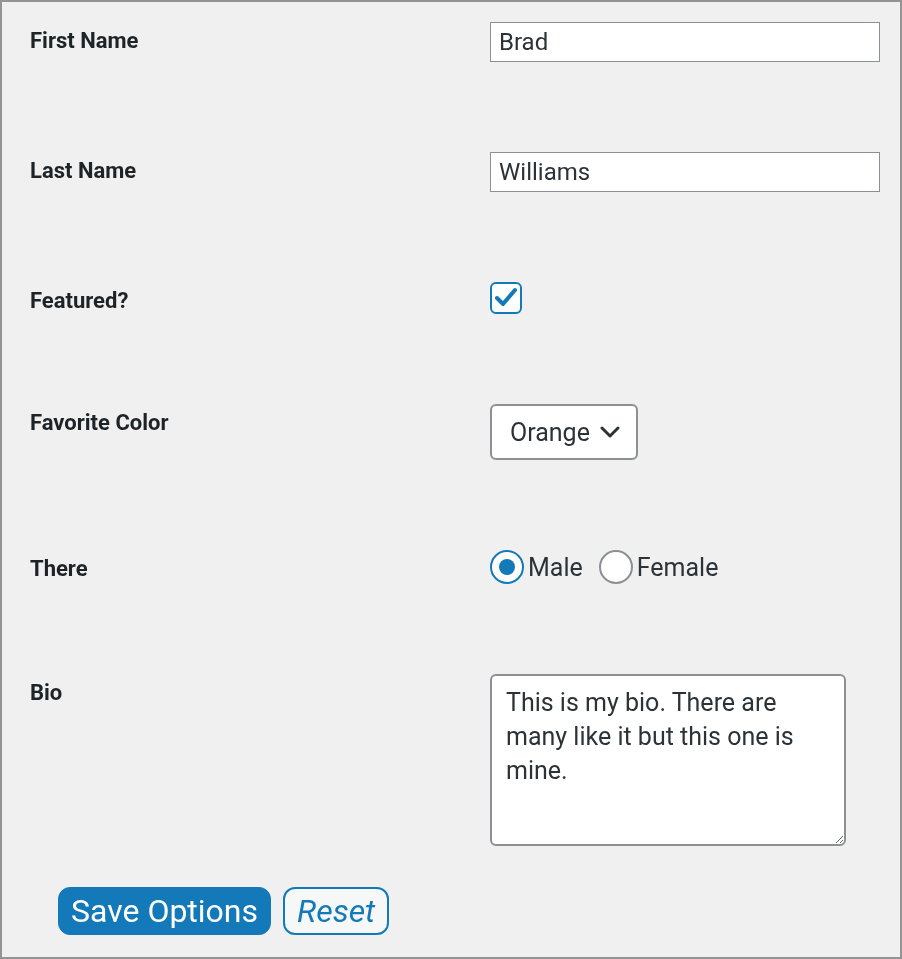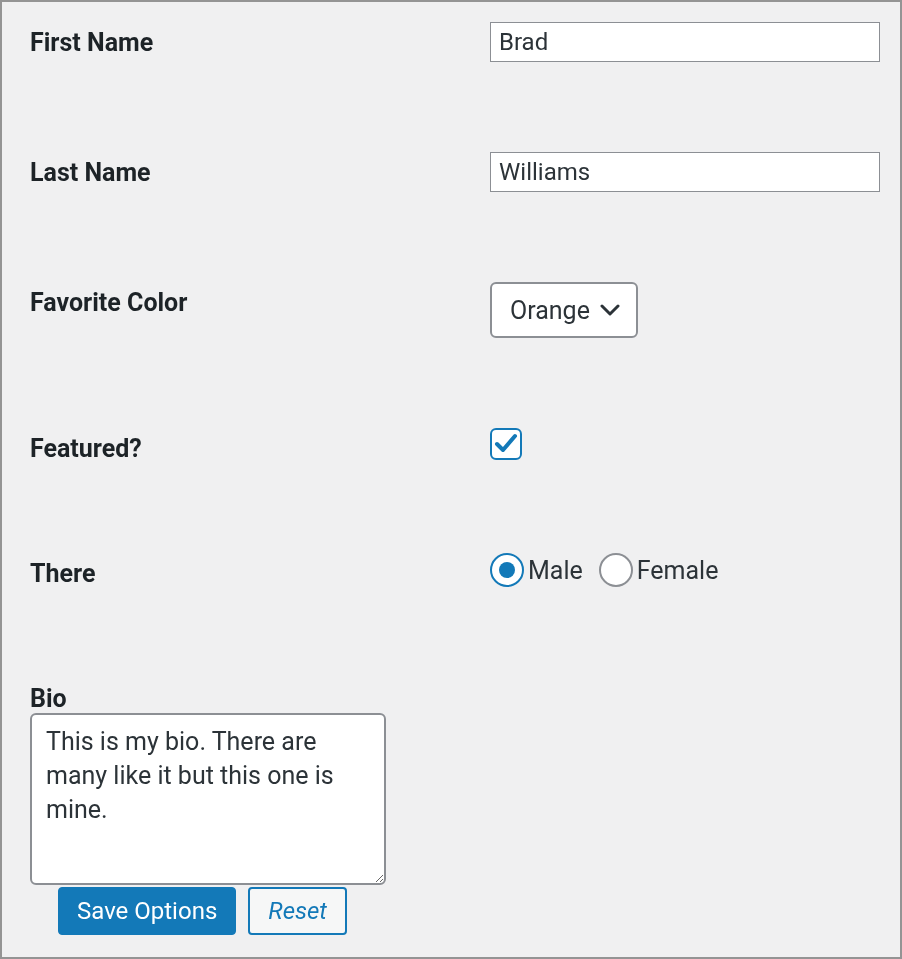--- a/index.html
+++ b/index.html
@@ -24,21 +24,21 @@
     align-items: flex-start;
     margin-bottom: 90px;
   }
   .form-row.first {
     margin-bottom: 90px;
   }
   .label-col {
     width: 460px;
     flex-shrink: 0;
     font-weight: 700;
-    font-size: 25px;
+    font-size: 22px;
     color: #1d2327;
     padding-top: 6px;
   }
   .control-col {
     flex: 1;
     display: flex;
     align-items: center;
     gap: 10px;
   }
   input[type="text"].text-input {
@@ -136,87 +136,86 @@
     left: 56px;
     bottom: 22px;
     display: flex;
     gap: 12px;
   }
   .btn {
     display: inline-flex;
     align-items: center;
     justify-content: center;
     height: 48px;
-    padding: 0 18px;
-    font-size: 24px;
-    border-radius: 4px;
+    padding: 0 12px;
+    font-size: 32px;
+    border-radius: 12px;
     cursor: pointer;
     font-family: inherit;
   }
   .btn-primary {
     background: #1379b8;
     border: 1px solid #1379b8;
     color: #fff;
   }
   .btn-secondary {
     background: #f6f7f7;
     border: 2px solid #1379b8;
     color: #1379b8;
     font-style: italic;
   }
   .row-bio {
     margin-bottom: 0;
-    flex-direction: column;
   }
 </style>
 </head>
 <body>
 
 <div class="panel">
 
   <div class="form-row first">
     <div class="label-col">First Name</div>
     <div class="control-col">
       <input type="text" class="text-input" value="Brad" style="">
     </div>
   </div>
 
   <div class="form-row">
     <div class="label-col">Last Name</div>
     <div class="control-col">
       <input type="text" class="text-input" value="Williams" style="">
+    </div>
+  </div>
+
+  <div class="form-row">
+    <div class="label-col">Featured?</div>
+    <div class="control-col">
+      <span class="checkbox">
+        <svg width="24" height="22" viewBox="0 0 24 22">
+          <path d="M3 11 L9 17 L21 3" stroke="#1379b8" stroke-width="4" fill="none" stroke-linecap="round" stroke-linejoin="round"></path>
+        </svg>
+      </span>
     </div>
   </div>
 
   <div class="form-row">
     <div class="label-col">Favorite Color</div>
     <div class="control-col">
       <div class="select-wrap">
         <span class="select-value">Orange</span>
         <span class="chevron">
           <svg width="20" height="14" viewBox="0 0 20 14">
             <path d="M2 3 L10 11 L18 3" stroke="#2c3338" stroke-width="3" fill="none" stroke-linecap="round" stroke-linejoin="round"></path>
           </svg>
         </span>
       </div>
     </div>
   </div>
 
   <div class="form-row">
-    <div class="label-col">Featured?</div>
-    <div class="control-col">
-      <span class="checkbox">
-        <svg width="24" height="22" viewBox="0 0 24 22">
-          <path d="M3 11 L9 17 L21 3" stroke="#1379b8" stroke-width="4" fill="none" stroke-linecap="round" stroke-linejoin="round"></path>
-        </svg>
-      </span>
-    </div>
-  </div>
-
-  <div class="form-row">
     <div class="label-col">There</div>
     <div class="control-col">
       <div class="radio-group">
         <span class="radio selected">
           <span class="radio-dot"></span>
         </span>
         <span class="radio-label">Male</span>
         <span class="radio"></span>
         <span class="radio-label">Female</span>
       </div>

